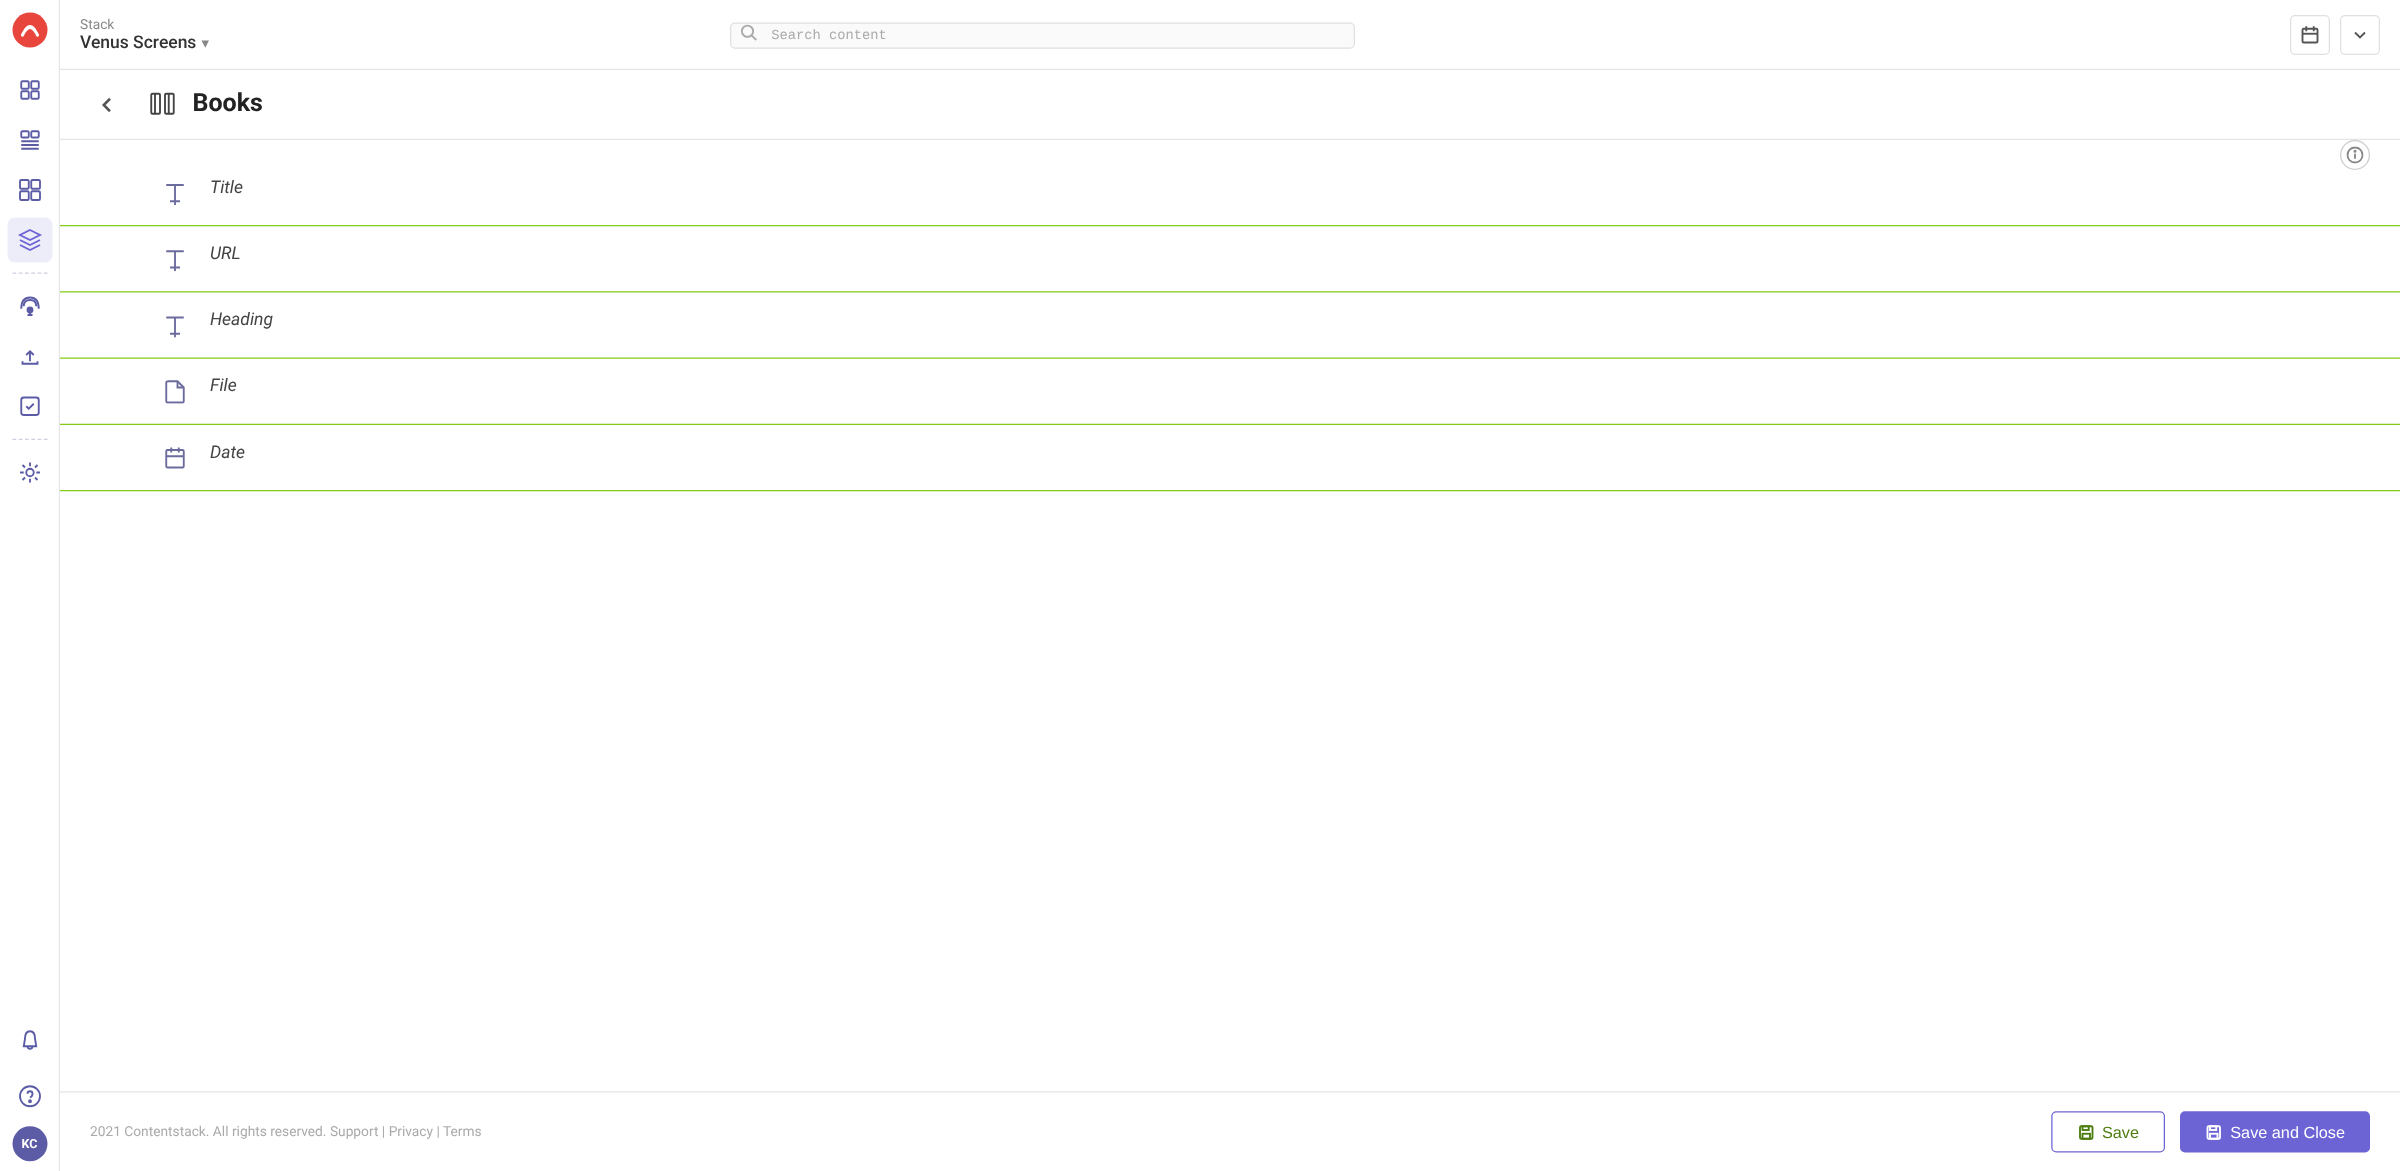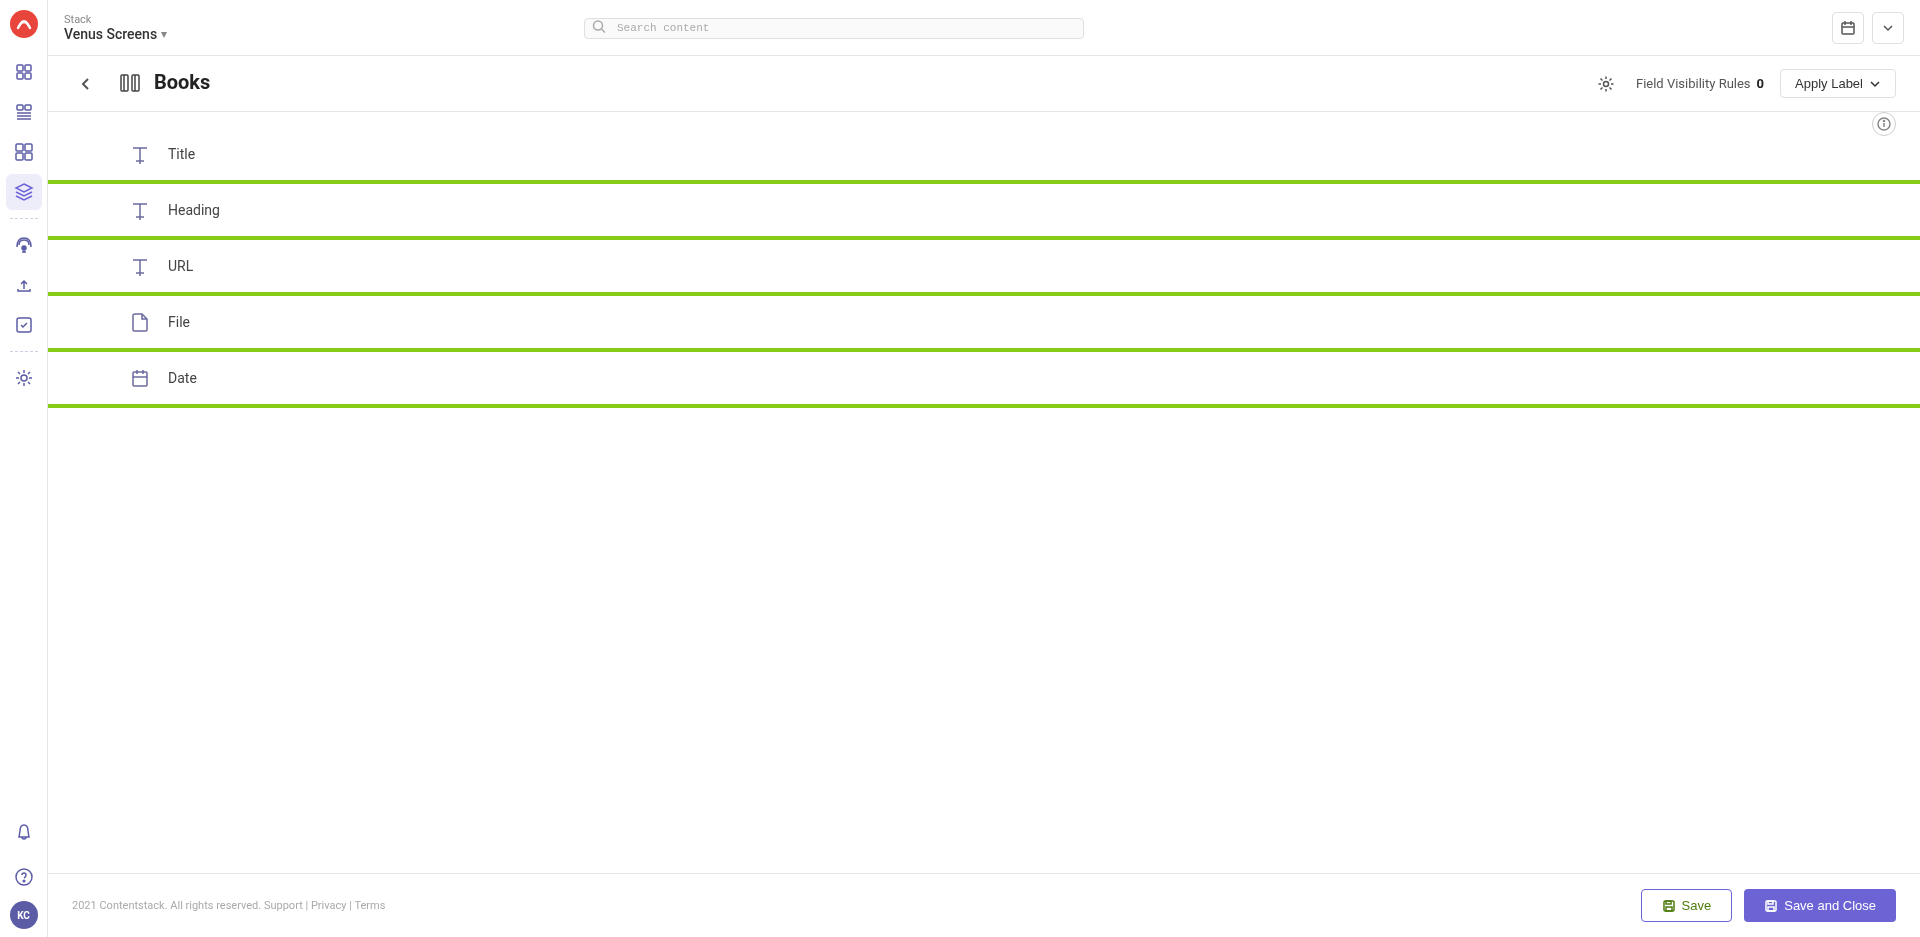--- a/index.html
+++ b/index.html
@@ -234,25 +234,25 @@
     }
 
     
     .fields-container {
       flex: 1;
       overflow-y: auto;
       padding: 16px 0;
     }
     .field-item {
       display: flex;
-      align-items: center;
       padding: 14px 80px;
       gap: 16px;
       cursor: pointer;
-      border-bottom: 4px solid #84cc16;
+      border-bottom: 1px solid #84cc16;
+      font-style: italic;
     }
     .field-icon {
       width: 24px;
       height: 24px;
       display: flex;
       align-items: center;
       justify-content: center;
       color: #6b6b9e;
       font-size: 16px;
       flex-shrink: 0;
@@ -480,38 +480,20 @@
           <svg width="24" height="24" viewBox="0 0 24 24" fill="none" stroke="currentColor" stroke-width="1.5">
             <rect x="3" y="3" width="7" height="16" rx="1"></rect>
             <rect x="14" y="3" width="7" height="16" rx="1"></rect>
             <line x1="6" y1="3" x2="6" y2="19"></line>
             <line x1="17" y1="3" x2="17" y2="19"></line>
           </svg>
         </div>
         <span class="page-title">Books</span>
       </div>
 
-      <div class="toolbar-right">
-        <div class="gear-btn">
-          <svg width="18" height="18" viewBox="0 0 18 18" fill="none" stroke="currentColor" stroke-width="1.5">
-            <circle cx="9" cy="9" r="2.5"></circle>
-            <path d="M9 1.5 L9 4 M9 14 L9 16.5 M1.5 9 L4 9 M14 9 L16.5 9 M3.5 3.5 L5.5 5.5 M12.5 12.5 L14.5 14.5 M3.5 14.5 L5.5 12.5 M12.5 5.5 L14.5 3.5"></path>
-          </svg>
-        </div>
-        <div class="field-visibility">
-          <span>Field Visibility Rules</span>
-          <span class="field-count">0</span>
-        </div>
-        <button class="apply-label-btn">
-          <span>Apply Label</span>
-          <svg width="12" height="12" viewBox="0 0 12 12" fill="none" stroke="currentColor" stroke-width="1.5">
-            <polyline points="2,4 6,8 10,4"></polyline>
-          </svg>
-        </button>
-      </div>
     </div>
 
     <div class="fields-container">
 
       <div class="field-item">
         <div class="field-icon">
           <svg width="18" height="20" viewBox="0 0 18 20" fill="none" stroke="currentColor" stroke-width="1.5">
             <path d="M2 4 L16 4 M9 4 L9 17"></path>
             <line x1="5" y1="17" x2="13" y2="17"></line>
             <line x1="9" y1="17" x2="9" y2="20"></line>
@@ -521,32 +503,32 @@
       </div>
 
       <div class="field-item">
         <div class="field-icon">
           <svg width="18" height="20" viewBox="0 0 18 20" fill="none" stroke="currentColor" stroke-width="1.5">
             <path d="M2 4 L16 4 M9 4 L9 17"></path>
             <line x1="5" y1="17" x2="13" y2="17"></line>
             <line x1="9" y1="17" x2="9" y2="20"></line>
           </svg>
         </div>
-        <span class="field-label">Heading</span>
+        <span class="field-label">URL</span>
       </div>
 
       <div class="field-item">
         <div class="field-icon">
           <svg width="18" height="20" viewBox="0 0 18 20" fill="none" stroke="currentColor" stroke-width="1.5">
             <path d="M2 4 L16 4 M9 4 L9 17"></path>
             <line x1="5" y1="17" x2="13" y2="17"></line>
             <line x1="9" y1="17" x2="9" y2="20"></line>
           </svg>
         </div>
-        <span class="field-label">URL</span>
+        <span class="field-label">Heading</span>
       </div>
 
 
       <div class="field-item">
         <div class="field-icon">
           <svg width="18" height="20" viewBox="0 0 18 20" fill="none" stroke="currentColor" stroke-width="1.5">
             <path d="M4 2 L11 2 L16 7 L16 18 Q16 19 15 19 L3 19 Q2 19 2 18 L2 3 Q2 2 4 2 Z"></path>
             <path d="M11 2 L11 7 L16 7"></path>
           </svg>
         </div>

